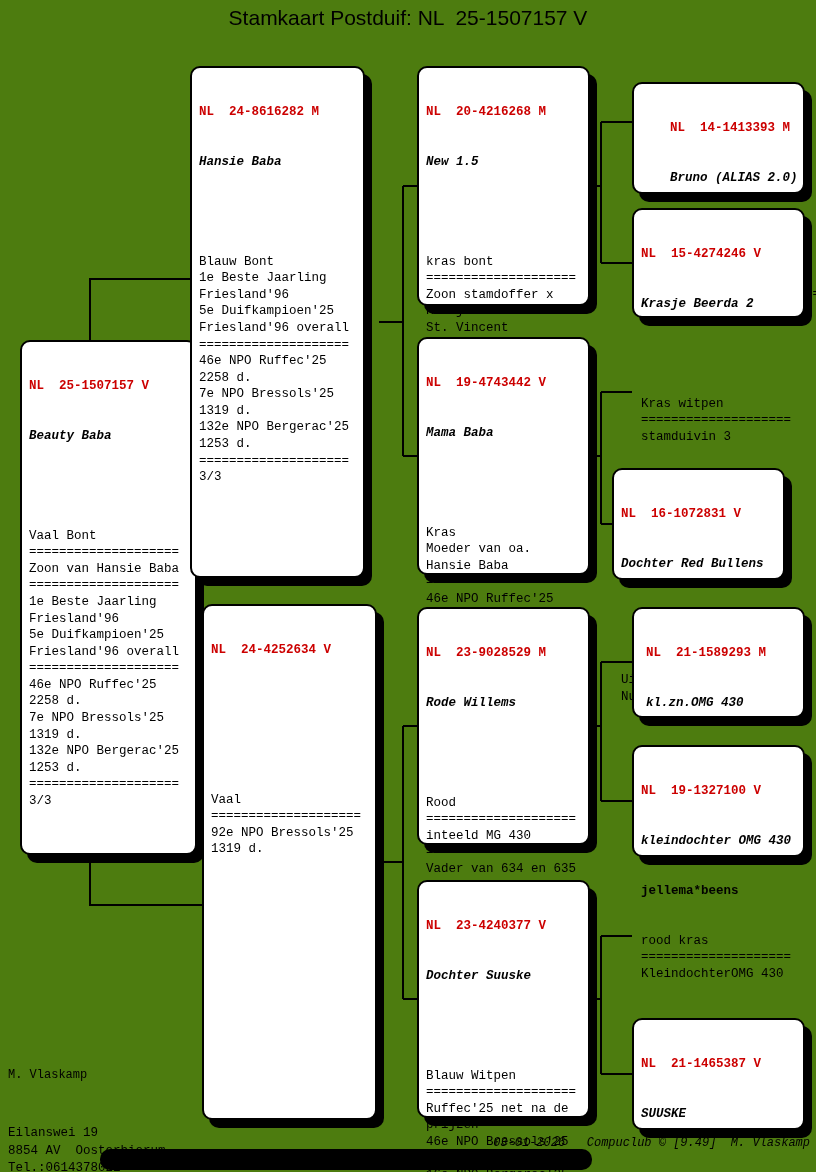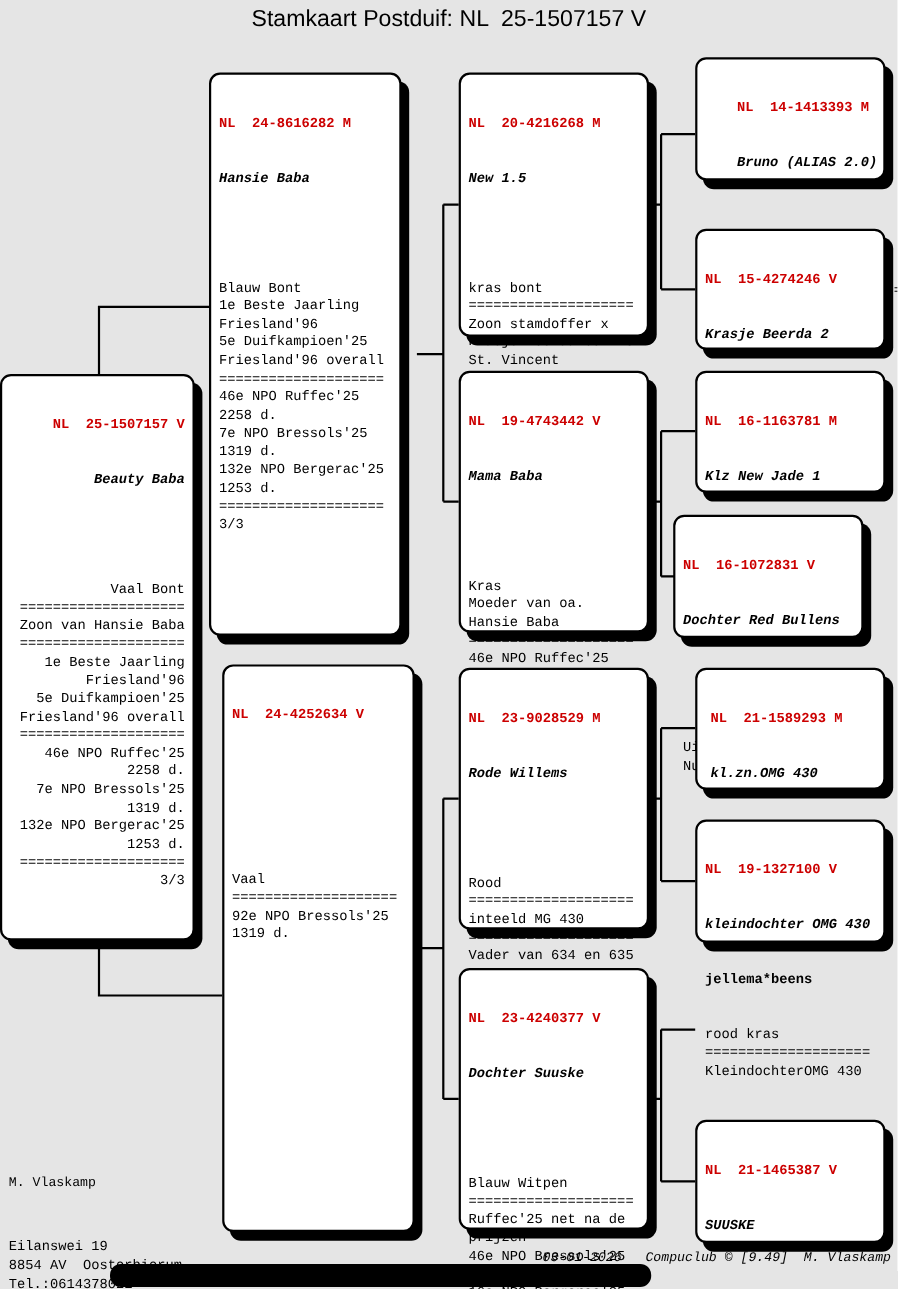--- a/index.html
+++ b/index.html
@@ -1,36 +1,36 @@
 <!DOCTYPE html>
 <html><head>
 <meta charset="utf-8">
 <style>
   html,body{margin:0;padding:0;background:#fff;}
-  #page{position:relative;width:816px;height:1172px;background:#e5e5e5;overflow:hidden;
+  #page{position:relative;width:816px;height:1172px;background:#4d7c0f;overflow:hidden;
         font-family:"Liberation Mono","DejaVu Sans Mono",monospace;}
   #title{position:absolute;left:0;right:0;top:6px;text-align:center;
          font-family:"Liberation Sans","DejaVu Sans",sans-serif;font-size:21px;color:#000;white-space:pre;}
   svg.wires{position:absolute;left:0;top:0;z-index:1;}
   .box{position:absolute;z-index:2;box-sizing:border-box;background:#fff;border:2px solid #000;
        border-radius:10px;box-shadow:7px 8px 0 #000;padding:3px 7px;white-space:pre;
        font-size:12.5px;line-height:16.6px;color:#000;}
   .ring{font-weight:bold;}
   .bname{font-weight:bold;font-style:italic;min-height:16.6px;}
   .subname{font-weight:bold;min-height:16.6px;}
   .bline{min-height:16.6px;}
   
-  .b-subject{left:0;top:340px;width:177px;height:515px;text-align:right;}
+  .b-subject{left:20px;top:340px;width:177px;height:515px;}
   .b-sire{left:190px;top:66px;width:175px;height:512px;}
   .b-dam{left:202px;top:604px;width:175px;height:516px;}
   .b-sire_sire{left:417px;top:66px;width:173px;height:240px;}
   .b-sire_dam{left:417px;top:337px;width:173px;height:238px;}
   .b-dam_sire{left:417px;top:607px;width:173px;height:238px;}
   .b-dam_dam{left:417px;top:880px;width:173px;height:238px;}
-  .b-sire_sire_sire{left:632px;top:52px;width:173px;height:112px;padding-left:36px;}
+  .b-sire_sire_sire{left:632px;top:82px;width:173px;height:112px;padding-left:36px;}
   .b-sire_sire_dam{left:632px;top:208px;width:173px;height:110px;}
   .b-sire_dam_sire{left:632px;top:337px;width:173px;height:111px;}
   .b-sire_dam_dam{left:612px;top:468px;width:173px;height:112px;}
   .b-dam_sire_sire{left:632px;top:607px;width:173px;height:111px;padding-left:12px;}
   .b-dam_sire_dam{left:632px;top:745px;width:173px;height:112px;}
   .b-dam_dam_sire{left:632px;top:880px;width:173px;height:112px;}
   .b-dam_dam_dam{left:632px;top:1018px;width:173px;height:112px;}
   
   #owner{position:absolute;left:8px;top:1028px;z-index:2;white-space:pre;color:#000;}
   #owner .oname{font-weight:normal;font-size:12px;line-height:22px;margin-bottom:3px;}
@@ -117,26 +117,20 @@
     <div class="blines"><div class="bline">vaal bont</div><div class="bline">====================</div><div class="bline">ZOON "ZANZIBAR"</div></div>
   </div>
 
   <div class="box b-sire_sire_dam">
     <div class="ring" style="color: rgb(204, 0, 0);">NL  15-4274246 V</div>
     <div class="bname">Krasje Beerda 2</div>
     <div class="subname">&nbsp;</div>
     <div class="blines"><div class="bline">Kras witpen</div><div class="bline">====================</div><div class="bline">stamduivin 3</div></div>
   </div>
 
-  <div class="box b-sire_dam_sire">
-    <div class="ring" style="color: rgb(204, 0, 0);">NL  16-1163781 M</div>
-    <div class="bname">Klz New Jade 1</div>
-    <div class="subname">&nbsp;</div>
-    <div class="blines"><div class="bline">Blauw Witpen</div><div class="bline">Rechtstreekse Jelle</div><div class="bline">Jellema</div></div>
-  </div>
 
   <div class="box b-sire_dam_dam">
     <div class="ring" style="color: rgb(204, 0, 0);">NL  16-1072831 V</div>
     <div class="bname">Dochter Red Bullens</div>
     <div class="subname">&nbsp;</div>
     <div class="blines"><div class="bline">&nbsp;</div><div class="bline">Uit Red Bullens;</div><div class="bline">Nummer 1 kweker bij</div></div>
   </div>
 
   <div class="box b-dam_sire_sire">
     <div class="ring" style="color: rgb(204, 0, 0);">NL  21-1589293 M</div>

